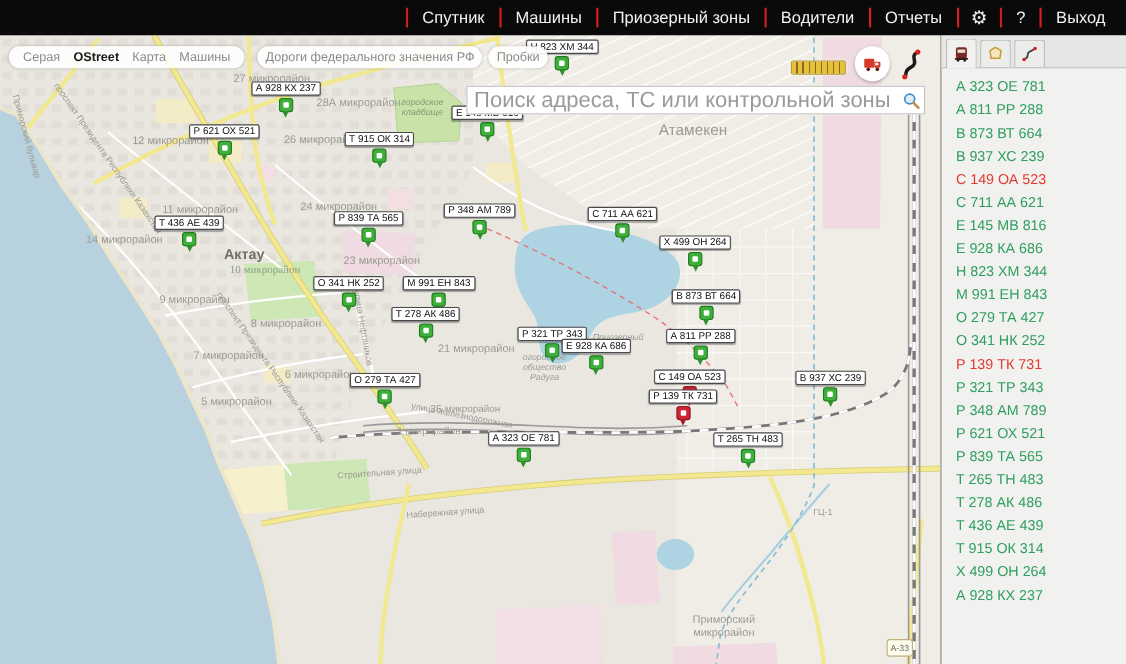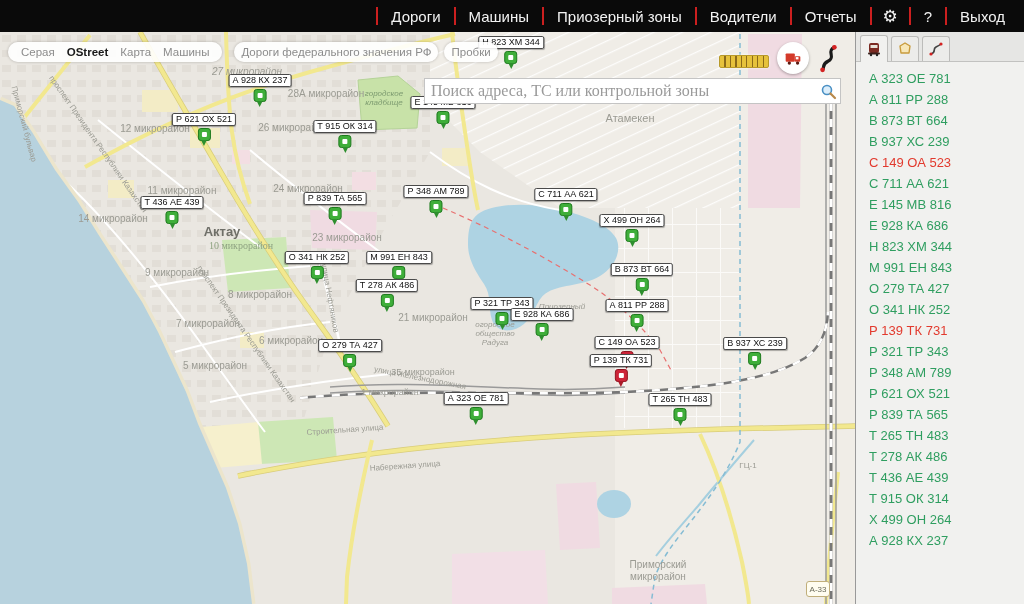--- a/index.html
+++ b/index.html
@@ -40,21 +40,21 @@
   .marker.alert .marker-pin::after { border-top-color:#a81a28; }
 
   .layer-bar { position:absolute; left:8px; top:10px; display:flex; align-items:flex-end; z-index:10; }
   .pill { background:rgba(255,255,255,.9); border-radius:10px; height:20px; display:flex; align-items:center; font-size:11.5px; color:#8c8c8c; padding:0 7px; box-shadow:0 0 3px rgba(0,0,0,.25); white-space:nowrap; }
   .pill-group { margin-right:12px; }
   .layer-tab { padding:0 6px; cursor:pointer; }
   .layer-tab.active { color:#1a1a1a; font-weight:bold; }
   .toggle-pill { margin-right:6px; cursor:pointer; }
 
   .search-box { position:absolute; left:424px; top:46px; width:417px; height:26px; background:#fff; border:1px solid #c4c4c4; display:flex; align-items:center; z-index:10; }
-  .search-box input { flex:1; border:none; outline:none; font-size:16px; color:#a21caf; padding:0 6px; font-family:Liberation Serif, serif; background:transparent; }
+  .search-box input { flex:1; border:none; outline:none; font-size:20px; color:#a21caf; padding:0 6px; font-family:Liberation Sans, sans-serif; background:transparent; }
   .search-box input::placeholder { color:#9a9a9a; }
   .search-icon-wrap { width:24px; display:flex; justify-content:center; cursor:pointer; }
 
   .map-tools { position:absolute; right:14px; top:10px; display:flex; align-items:center; gap:8px; z-index:9; }
   .ruler-tool { width:50px; height:13px; border-radius:2px; border:1px solid #b89a2a; margin-top:6px;
     background:repeating-linear-gradient(90deg, #e6c23c 0 4px, #8a6a1a 4px 5.5px); box-shadow:0 0 3px rgba(255,255,255,.8); }
   .truck-tool { width:32px; height:32px; border-radius:50%; background:#fff; box-shadow:0 1px 3px rgba(0,0,0,.3); display:flex; align-items:center; justify-content:center; cursor:pointer; }
   .route-tool { width:24px; height:30px; cursor:pointer; }
 
   .road-badge { position:absolute; left:806px; top:549px; width:24px; height:16px; background:#fffdf0; border:1px solid #c0ae7a; border-radius:3px; font-size:8px; color:#6a6a5a; display:flex; align-items:center; justify-content:center; z-index:2; }
@@ -68,21 +68,21 @@
   .vehicle-item.alert { color:var(--alert-red,#e23a2e); }
 </style>
 </head>
 <body>
 
 <div class="app">
 
   <header class="topbar">
     <nav class="nav">
         <div class="nav-sep"></div>
-        <div class="nav-item">Дороги</div>
+        <div class="nav-item">Спутник</div>
         <div class="nav-sep"></div>
         <div class="nav-item">Машины</div>
         <div class="nav-sep"></div>
         <div class="nav-item">Приозерный зоны</div>
         <div class="nav-sep"></div>
         <div class="nav-item">Водители</div>
         <div class="nav-sep"></div>
         <div class="nav-item">Отчеты</div>
         <div class="nav-sep"></div>
         <div class="nav-item nav-gear">⚙</div>
@@ -178,39 +178,39 @@
       <path d="M 831,55 L 831,572" stroke="#ffffff" stroke-width="3" fill="none" stroke-dasharray="8 8"></path>
 
       <path d="M 740,2 L 740,410 C 728,440 710,465 692,488 C 676,508 662,525 655,545 L 651,572" stroke="#85bcd4" stroke-width="1.5" fill="none" stroke-dasharray="5 4"></path>
       <path d="M 443,176 C 490,196 540,222 585,250 C 615,268 640,292 660,318 L 672,340" stroke="#e87070" stroke-width="1.2" fill="none" stroke-dasharray="5 4"></path>
 
       <path d="M 0,68 L 14,74 L 32,100 L 55,138 L 78,170 L 98,202 L 120,236 L 142,270 L 158,300 L 172,330 L 186,360 L 198,392 L 212,424 L 226,456 L 238,492 L 247,532 L 252,572" stroke="#ece5cc" stroke-width="7" fill="none"></path>
       <polygon points="0,68 14,74 32,100 55,138 78,170 98,202 120,236 142,270 158,300 172,330 186,360 198,392 212,424 226,456 238,492 247,532 252,572 0,572" fill="#b7d2de"></polygon>
     </svg>
 
     <div class="map-labels">
-        <div class="map-label" style="left: 247px; top: 40px; transform: translate(-50%, -50%); font-style: italic;">27 микрорайон</div>
+        <div class="map-label" style="left: 247px; top: 40px; transform: translate(-50%, -50%);">27 микрорайон</div>
         <div class="map-label" style="left: 326px; top: 62px; transform: translate(-50%, -50%);">28А микрорайон</div>
         <div class="map-label" style="left: 293px; top: 96px; transform: translate(-50%, -50%);">26 микрорайон</div>
         <div class="map-label" style="left: 155px; top: 97px; transform: translate(-50%, -50%);">12 микрорайон</div>
         <div class="map-label" style="left: 308px; top: 157px; transform: translate(-50%, -50%);">24 микрорайон</div>
         <div class="map-label" style="left: 182px; top: 159px; transform: translate(-50%, -50%);">11 микрорайон</div>
         <div class="map-label" style="left: 113px; top: 187px; transform: translate(-50%, -50%);">14 микрорайон</div>
         <div class="map-label" style="left: 222px; top: 200px; font-size: 13px; transform: translate(-50%, -50%); color: rgb(111, 111, 104); font-weight: bold;">Актау</div>
         <div class="map-label" style="left: 347px; top: 206px; transform: translate(-50%, -50%);">23 микрорайон</div>
         <div class="map-label" style="left: 241px; top: 214px; transform: translate(-50%, -50%); color: rgb(143, 163, 130); font-family: Liberation Serif, serif;">10 микрорайон</div>
         <div class="map-label" style="left: 177px; top: 241px; transform: translate(-50%, -50%);">9 микрорайон</div>
         <div class="map-label" style="left: 260px; top: 263px; transform: translate(-50%, -50%);">8 микрорайон</div>
         <div class="map-label" style="left: 433px; top: 286px; transform: translate(-50%, -50%);">21 микрорайон</div>
         <div class="map-label" style="left: 208px; top: 292px; transform: translate(-50%, -50%);">7 микрорайон</div>
         <div class="map-label" style="left: 291px; top: 309px; transform: translate(-50%, -50%);">6 микрорайон</div>
         <div class="map-label" style="left: 215px; top: 334px; transform: translate(-50%, -50%);">5 микрорайон</div>
         <div class="map-label" style="left: 423px; top: 340px; font-size: 9px; transform: translate(-50%, -50%);">3Б микрорайон</div>
         <div class="map-label" style="left: 390px; top: 360px; font-size: 9px; transform: translate(-50%, -50%);">1 микрорайон</div>
-        <div class="map-label" style="left: 630px; top: 86px; font-size: 11px; transform: translate(-50%, -50%);">Атамекен</div>
+        <div class="map-label" style="left: 630px; top: 86px; font-size: 14px; transform: translate(-50%, -50%);">Атамекен</div>
         <div class="map-label" style="left: 384px; top: 66px; font-size: 8px; transform: translate(-50%, -50%); color: rgb(125, 155, 112); font-style: italic;">городское
 кладбище</div>
         <div class="map-label" style="left: 495px; top: 302px; font-size: 8px; transform: translate(-50%, -50%); font-style: italic;">огородное
 общество
 Радуга</div>
         <div class="map-label" style="left: 562px; top: 275px; font-size: 8px; transform: translate(-50%, -50%); font-style: italic;">Приозерный</div>
         <div class="map-label" style="left: 658px; top: 538px; font-size: 10px; transform: translate(-50%, -50%);">Приморский
 микрорайон</div>
         <div class="map-label" style="left: 748px; top: 434px; font-size: 8px; transform: translate(-50%, -50%);">ГЦ-1</div>
         <div class="map-label" style="left: 24px; top: 92px; font-size: 8px; transform: translate(-50%, -50%) rotate(75deg);">Приморский бульвар</div>

